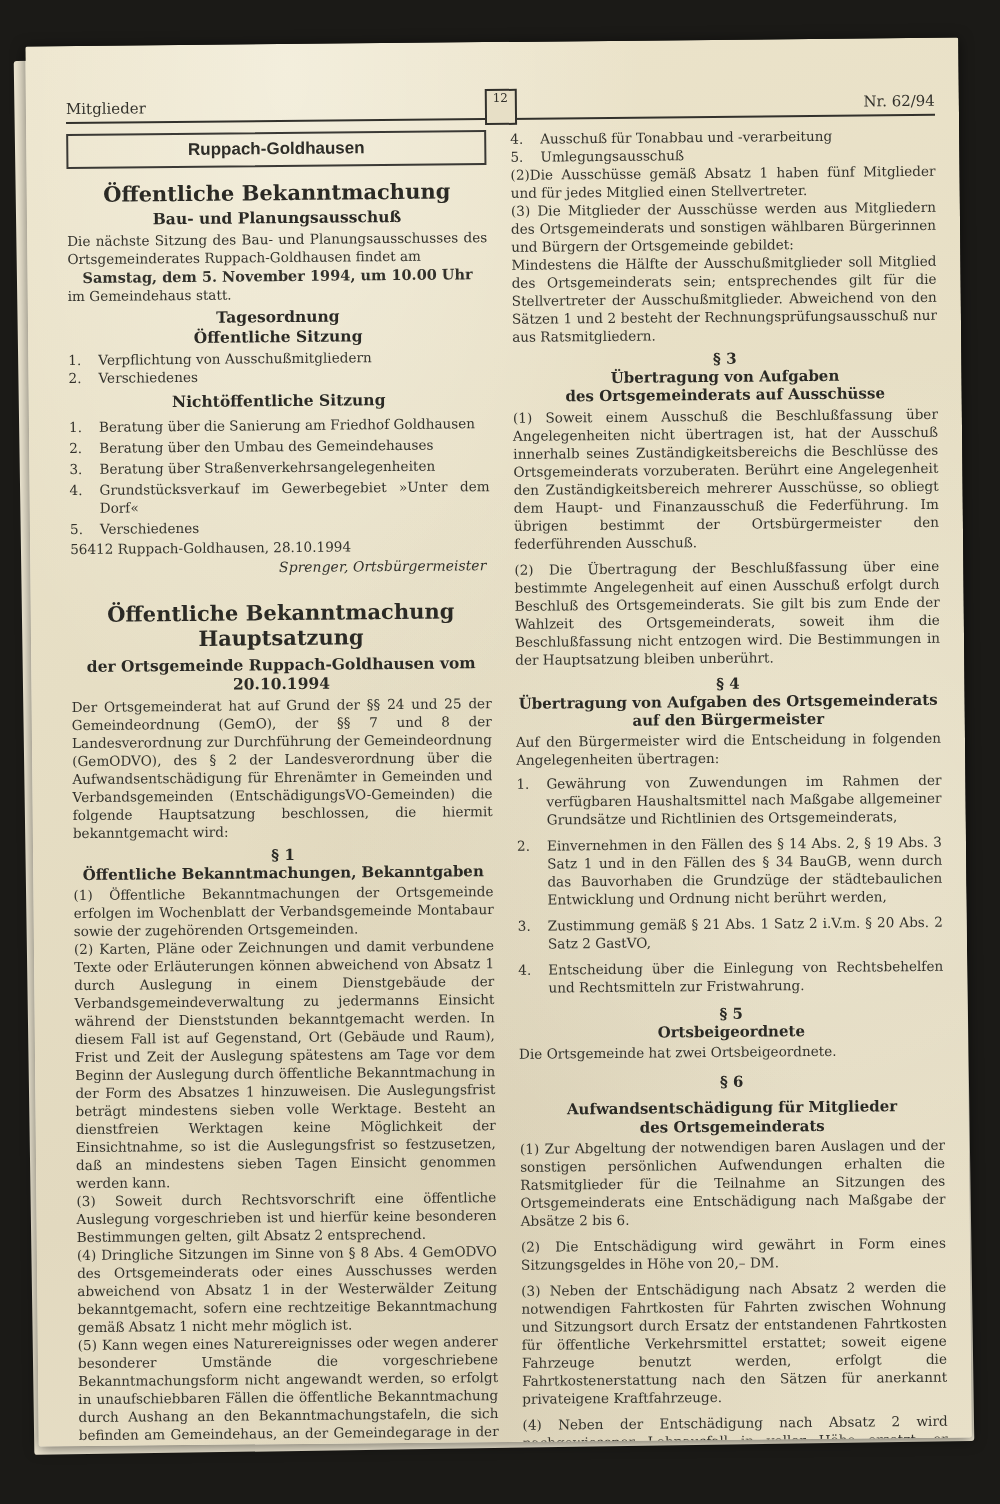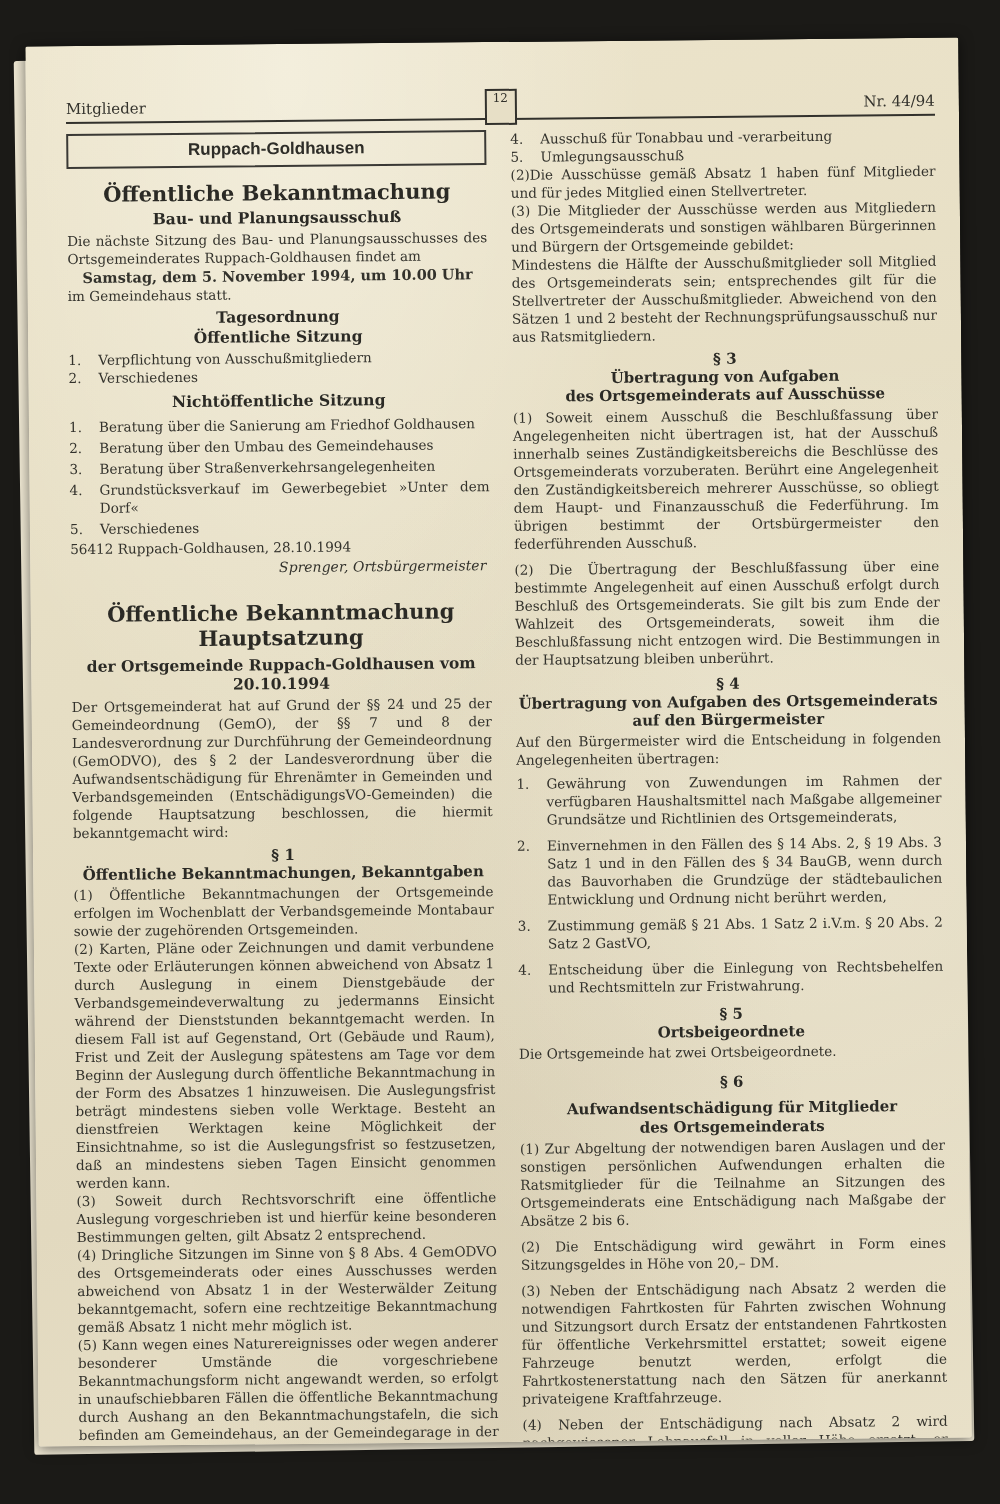--- a/index.html
+++ b/index.html
@@ -81,21 +81,21 @@
 
 <div class="sheet-under"></div>
 
 <div class="paper">
 
   <div class="pagehead">
     <span>Mitglieder</span>
     <span class="pagenum-box">
       <span>12</span>
     </span>
-    <span>Nr. 44/94</span>
+    <span>Nr. 62/94</span>
   </div>
 
   <div class="cols">
 
     <div class="col-l">
 
       <div class="community-box">Ruppach-Goldhausen</div>
 
       <div>
         <div class="h-big">Öffentliche Bekanntmachung</div>

